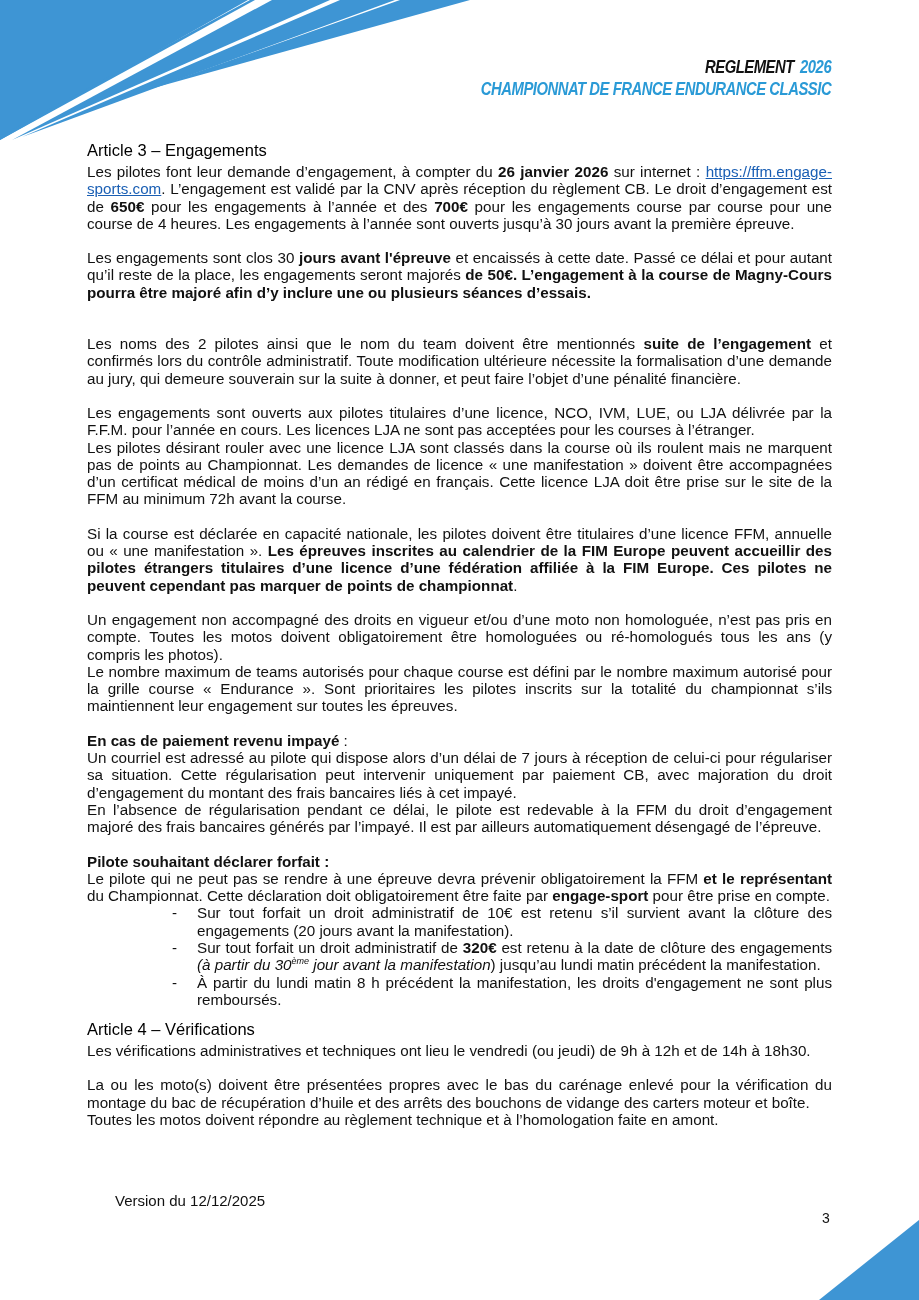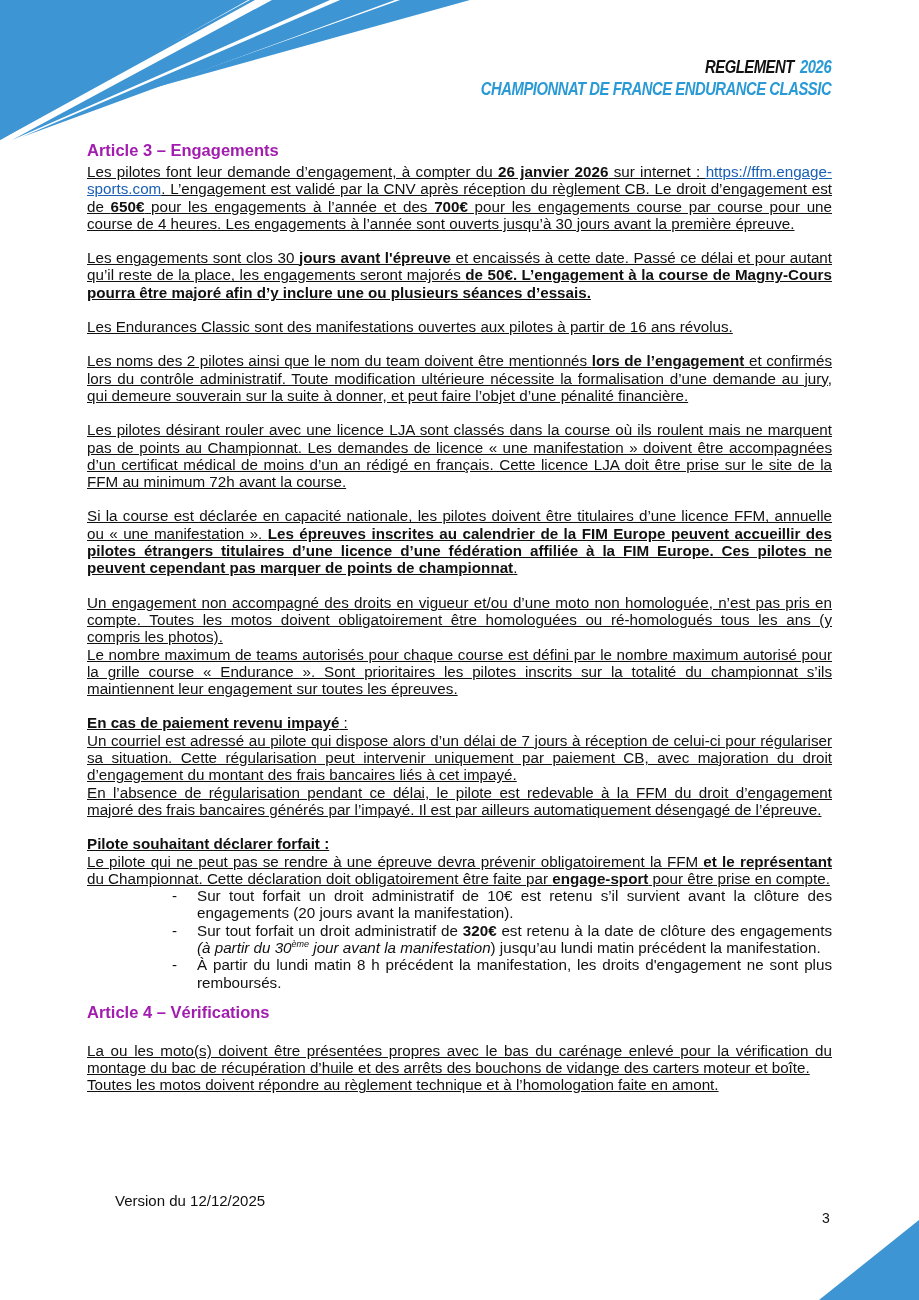--- a/index.html
+++ b/index.html
@@ -8,22 +8,22 @@
   .deco { position: absolute; left: 0; top: 0; }
   .deco-br { position: absolute; right: 0; bottom: 0; }
   .hdr { position: absolute; right: 88px; top: 56px; text-align: right;
          font-family: "Liberation Sans", sans-serif; font-weight: bold; font-style: italic;
          line-height: 22px; letter-spacing: -0.6px; transform: scaleX(0.78); transform-origin: right center; }
   .hdr .l1 { font-size: 19px; color: #111; }
   .hdr .l1 .yr { color: #2a9ad6; margin-left: 8px; }
   .hdr .l2 { font-size: 19px; color: #2a9ad6; white-space: nowrap; }
   .content { position: absolute; left: 87px; top: 140px; width: 745px;
              font-size: 15.2px; line-height: 17.3px; }
-  h2 { color: #a21caf; font-size: 16.5px; margin: 0 0 3px 0; line-height: 20px; font-weight: bold; }
-  p { margin: 0; text-align: justify; text-decoration: underline; }
+  h2 { color: #000000; font-size: 16.5px; margin: 0 0 3px 0; line-height: 20px; font-weight: normal; }
+  p { margin: 0; text-align: justify; }
   .gap { height: 17px; }
   a.link { color: #1a5fb4; text-decoration: underline; }
   b { font-weight: bold; }
   ul.dash { list-style: none; margin: 0; padding: 0 0 0 110px; }
   ul.dash li { position: relative; padding-left: 0; text-align: justify; }
   ul.dash li .d { position: absolute; left: -25px; top: 0; }
   sup { font-size: 9px; line-height: 0; margin-top: 16px; }
   .footer-ver { position: absolute; left: 115px; top: 1192px; font-size: 15px; }
   .page-num { position: absolute; left: 822px; top: 1210px; font-size: 14px; }
 </style>
@@ -45,26 +45,26 @@
 
 <div class="content">
   <h2>Article 3 – Engagements</h2>
 
   <p><span>Les pilotes font leur demande d’engagement, à compter du </span><b>26 janvier 2026</b><span> sur internet : </span><a class="link">https://ffm.engage-sports.com</a><span>. L’engagement est validé par la CNV après réception du règlement CB. Le droit d’engagement est de </span><b>650€</b><span> pour les engagements à l’année et des </span><b>700€</b><span> pour les engagements course par course pour une course de 4 heures. Les engagements à l’année sont ouverts jusqu’à 30 jours avant la première épreuve.</span></p>
   <div class="gap"></div>
 
   <p><span>Les engagements sont clos 30 </span><b>jours avant l'épreuve</b><span> et encaissés à cette date. Passé ce délai et pour autant qu’il reste de la place, les engagements seront majorés </span><b>de 50€. L’engagement à la course de Magny-Cours pourra être majoré afin d’y inclure une ou plusieurs séances d’essais.</b></p>
   <div class="gap"></div>
 
-  <p>Les Endurances Classic sont des manifestations ouvertes aux pilotes à partir de 16 ans révolus.</p>
   <div class="gap"></div>
 
-  <p><span>Les noms des 2 pilotes ainsi que le nom du team doivent être mentionnés </span><b>lors de l’engagement</b><span> et confirmés lors du contrôle administratif. Toute modification ultérieure nécessite la formalisation d’une demande au jury, qui demeure souverain sur la suite à donner, et peut faire l’objet d’une pénalité financière.</span></p>
+  <p><span>Les noms des 2 pilotes ainsi que le nom du team doivent être mentionnés </span><b>suite de l’engagement</b><span> et confirmés lors du contrôle administratif. Toute modification ultérieure nécessite la formalisation d’une demande au jury, qui demeure souverain sur la suite à donner, et peut faire l’objet d’une pénalité financière.</span></p>
   <div class="gap"></div>
 
+  <p>Les engagements sont ouverts aux pilotes titulaires d’une licence, NCO, IVM, LUE, ou LJA délivrée par la F.F.M. pour l’année en cours. Les licences LJA ne sont pas acceptées pour les courses à l’étranger.</p>
   <p>Les pilotes désirant rouler avec une licence LJA sont classés dans la course où ils roulent mais ne marquent pas de points au Championnat. Les demandes de licence « une manifestation » doivent être accompagnées d’un certificat médical de moins d’un an rédigé en français. Cette licence LJA doit être prise sur le site de la FFM au minimum 72h avant la course.</p>
   <div class="gap"></div>
 
   <p><span>Si la course est déclarée en capacité nationale, les pilotes doivent être titulaires d’une licence FFM, annuelle ou « une manifestation ». </span><b>Les épreuves inscrites au calendrier de la FIM Europe peuvent accueillir des pilotes étrangers titulaires d’une licence d’une fédération affiliée à la FIM Europe. Ces pilotes ne peuvent cependant pas marquer de points de championnat</b><span>.</span></p>
   <div class="gap"></div>
 
   <p>Un engagement non accompagné des droits en vigueur et/ou d’une moto non homologuée, n’est pas pris en compte. Toutes les motos doivent obligatoirement être homologuées ou ré-homologués tous les ans (y compris les photos).</p>
   <p>Le nombre maximum de teams autorisés pour chaque course est défini par le nombre maximum autorisé pour la grille course « Endurance ». Sont prioritaires les pilotes inscrits sur la totalité du championnat s’ils maintiennent leur engagement sur toutes les épreuves.</p>
   <div class="gap"></div>
 
@@ -76,20 +76,21 @@
   <p><b>Pilote souhaitant déclarer forfait :</b></p>
   <p><span>Le pilote qui ne peut pas se rendre à une épreuve devra prévenir obligatoirement la FFM </span><b>et le représentant</b><span> du Championnat. Cette déclaration doit obligatoirement être faite par </span><b>engage-sport</b><span> pour être prise en compte.</span></p>
   <ul class="dash">
     <li><span class="d">-</span><span>Sur tout forfait un droit administratif de 10€ est retenu s’il survient avant la clôture des engagements (20 jours avant la manifestation).</span></li>
     <li><span class="d">-</span><span>Sur tout forfait un droit administratif de </span><b>320€</b><span> est retenu à la date de clôture des engagements </span><i>(à partir du 30</i><i><sup>ème</sup></i><i> jour avant la manifestation</i><span>) jusqu’au lundi matin précédent la manifestation.</span></li>
     <li><span class="d">-</span><span>À partir du lundi matin 8 h précédent la manifestation, les droits d'engagement ne sont plus remboursés.</span></li>
   </ul>
 
   <div style="height:11px"></div>
   <h2>Article 4 – Vérifications</h2>
+  <p>Les vérifications administratives et techniques ont lieu le vendredi (ou jeudi) de 9h à 12h et de 14h à 18h30.</p>
   <div class="gap"></div>
   <p>La ou les moto(s) doivent être présentées propres avec le bas du carénage enlevé pour la vérification du montage du bac de récupération d’huile et des arrêts des bouchons de vidange des carters moteur et boîte.</p>
   <p>Toutes les motos doivent répondre au règlement technique et à l’homologation faite en amont.</p>
 </div>
 
 <div class="page-num">3</div>
 <div class="footer-ver">Version du 12/12/2025</div>
 
 <svg class="deco-br" width="100" height="80" viewBox="0 0 100 80">
   <polygon points="0,80 100,0 100,80" fill="#3e95d4"></polygon>

